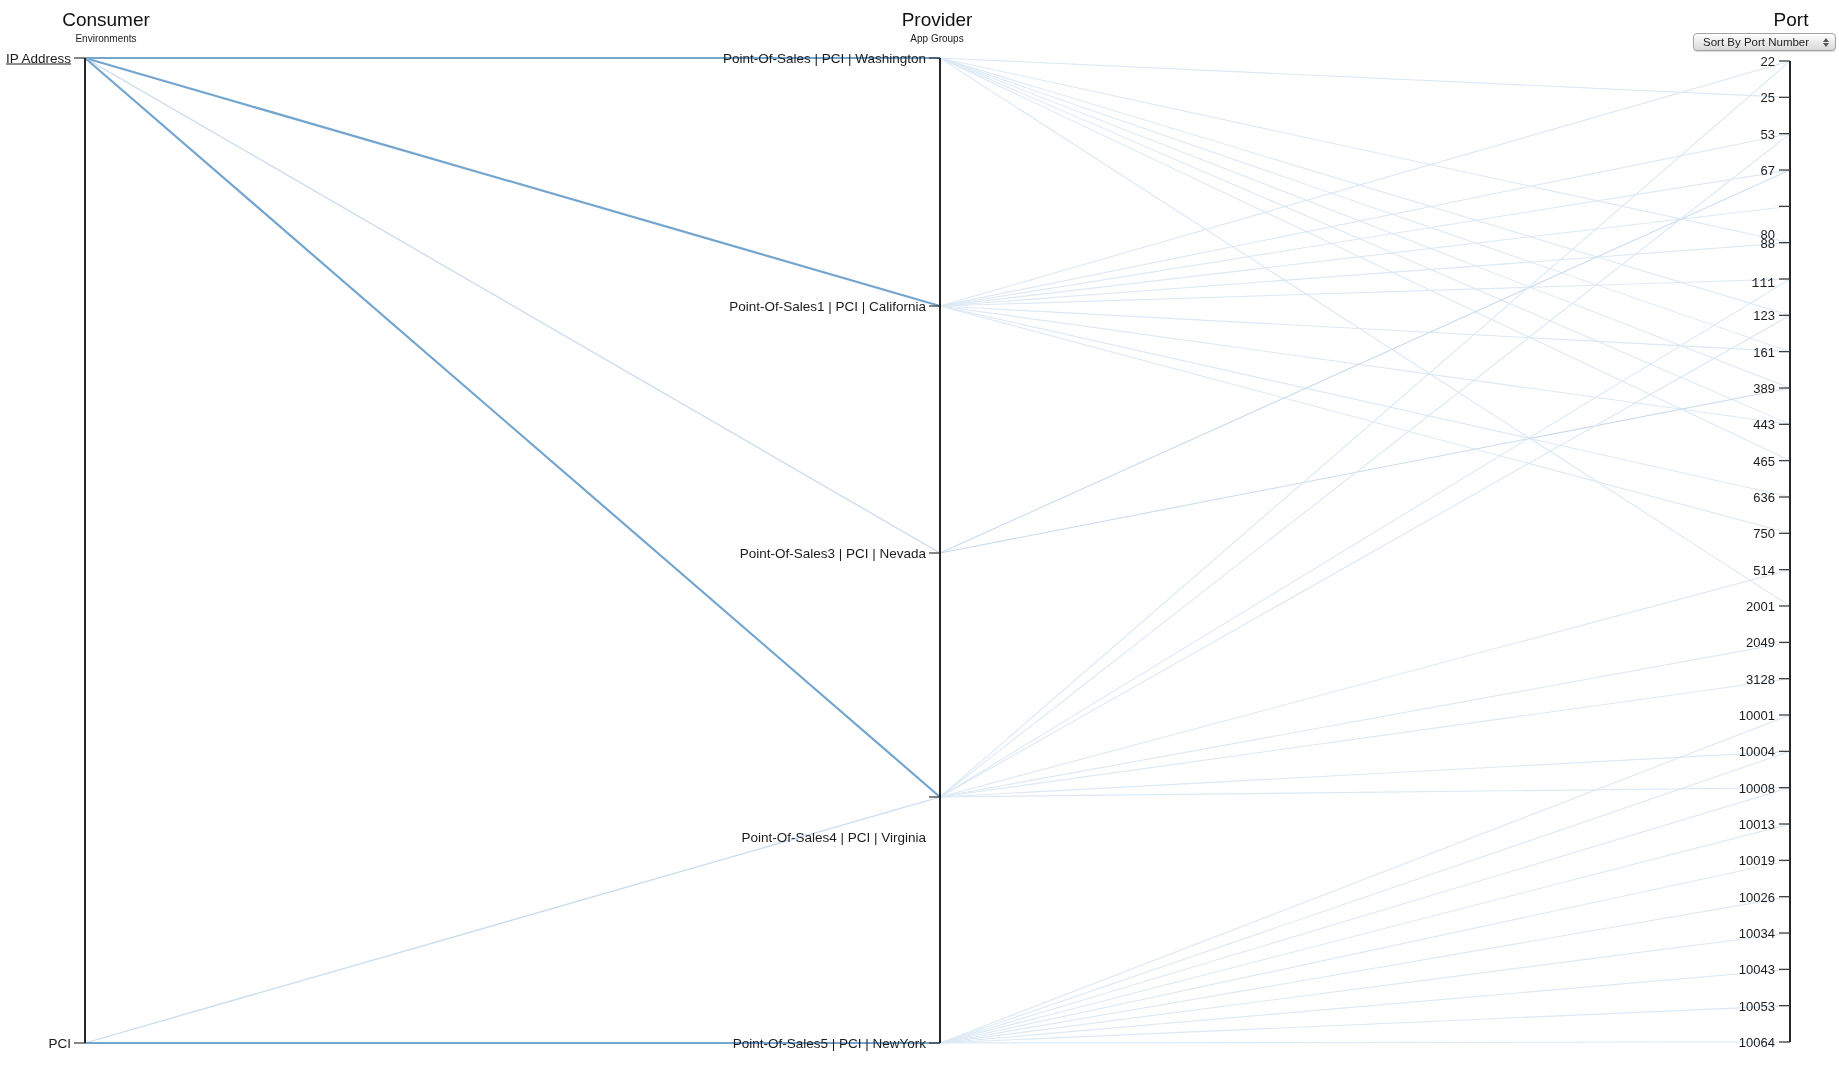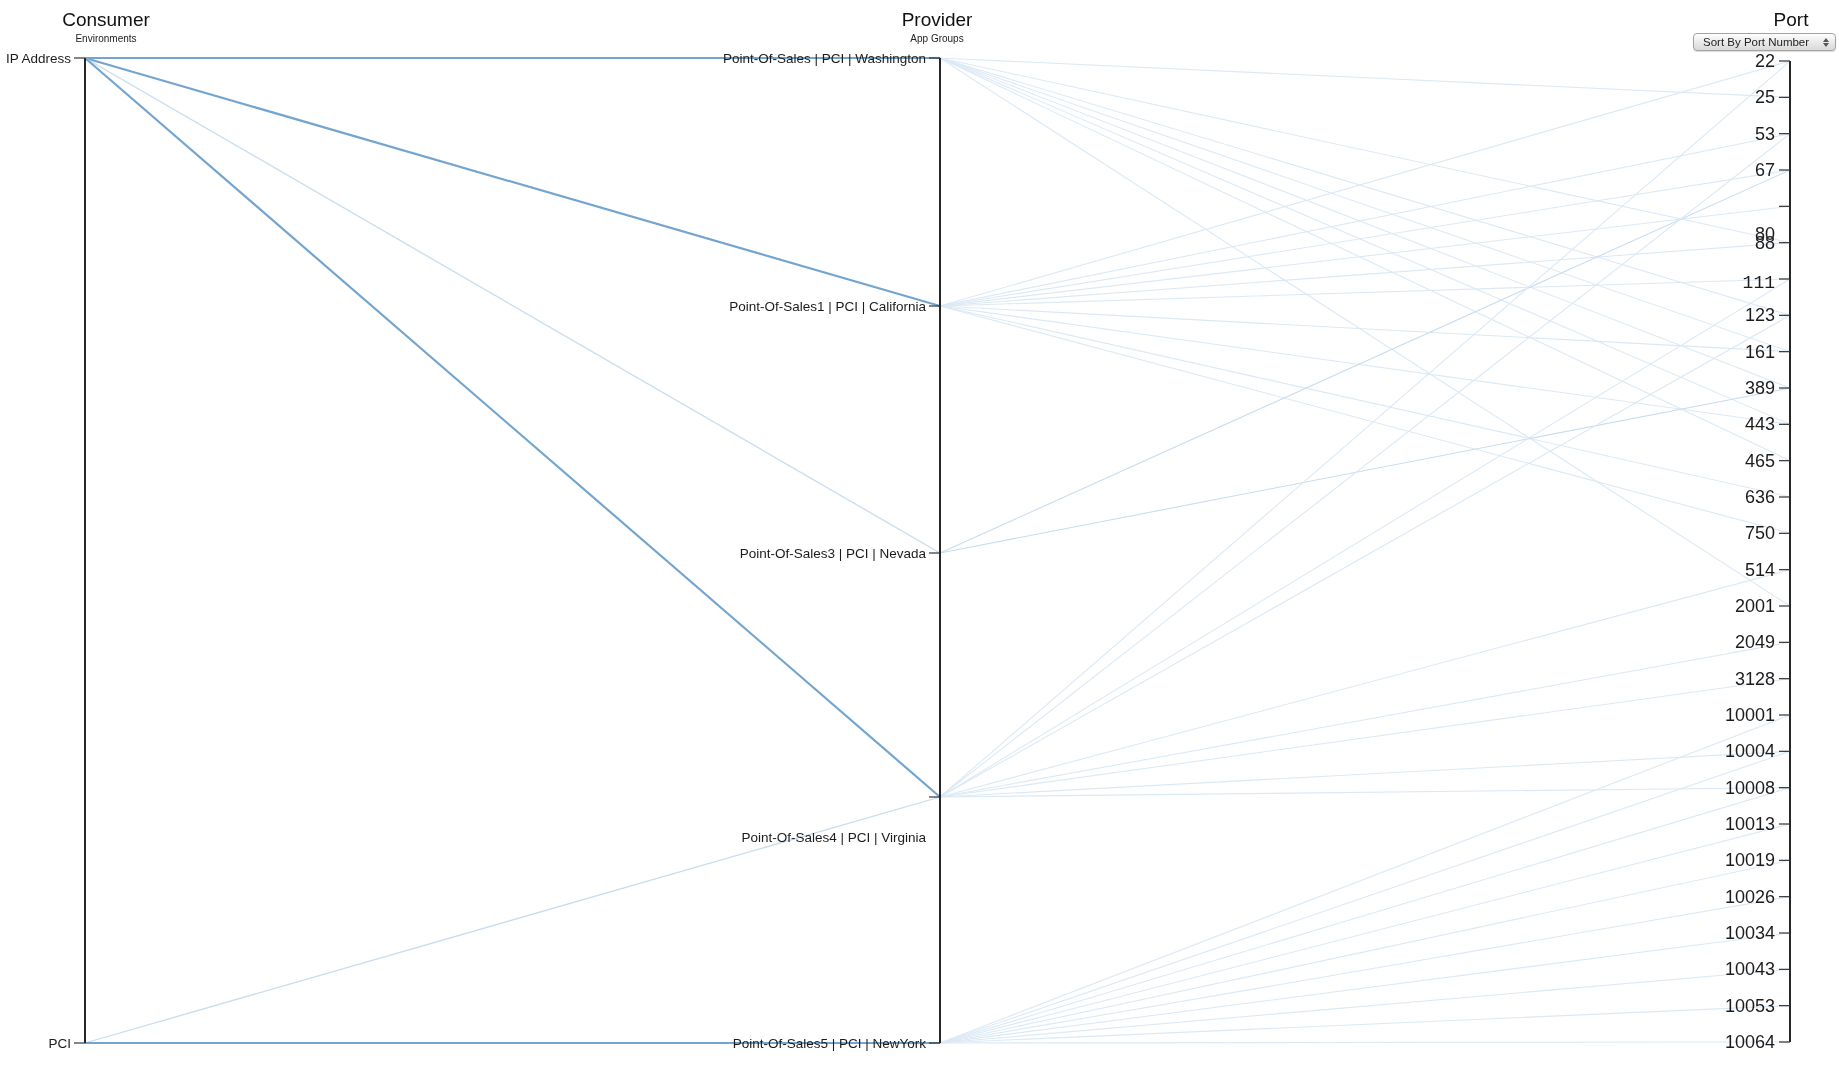--- a/index.html
+++ b/index.html
@@ -4,21 +4,21 @@
 <style>
   html,body{margin:0;padding:0;background:#ffffff;}
   body{font-family:"Liberation Sans","DejaVu Sans",sans-serif;color:#1a1a1a;}
   #stage{position:relative;width:1839px;height:1070px;overflow:hidden;background:#fff;}
   #viz{position:absolute;left:0;top:0;}
   .col-header{position:absolute;top:9px;text-align:center;transform:translateX(-50%);white-space:nowrap;}
   .col-title{font-size:19px;line-height:21px;color:#111;}
   .col-sub{font-size:10px;line-height:17px;color:#222;}
   .axis-label{position:absolute;transform:translate(-100%,-50%);white-space:nowrap;
               font-size:13.5px;color:#1c1c1c;}
-  .port-label{font-size:18px;}
+  .port-label{font-size:13px;}
   
   .sort-select{position:absolute;left:1693px;top:33px;width:143px;height:18px;
        border:1px solid #a3a3a3;border-radius:4px;
        background:linear-gradient(#ffffff,#ececec 45%,#d9d9d9);
        box-shadow:0 1px 1px rgba(0,0,0,.15);
        display:flex;align-items:center;justify-content:space-between;
        padding:0 6px 0 9px;box-sizing:border-box;cursor:default;}
   .sort-select .lbl{font-size:11.5px;color:#222;}
   .stepper{display:flex;flex-direction:column;line-height:0;gap:1px;}
   .stepper i{display:block;width:0;height:0;border-left:3.5px solid transparent;border-right:3.5px solid transparent;}
@@ -133,21 +133,21 @@
 
   <div class="sort-select">
     <span class="lbl">Sort By Port Number</span>
     <span class="stepper">
         <i class="up"></i>
         <i class="dn"></i>
       </span>
   </div>
 
   <div id="labels">
-      <div class="axis-label " style="left: 71px; top: 58px;">IP Address</div>
+      <div class="axis-label " style="left: 71px; top: 58px; text-decoration: underline;">IP Address</div>
       <div class="axis-label " style="left: 71px; top: 1043px;">PCI</div>
       <div class="axis-label " style="left: 926px; top: 58px;">Point-Of-Sales | PCI | Washington</div>
       <div class="axis-label " style="left: 926px; top: 306px;">Point-Of-Sales1 | PCI | California</div>
       <div class="axis-label " style="left: 926px; top: 553px;">Point-Of-Sales3 | PCI | Nevada</div>
       <div class="axis-label " style="left: 926px; top: 797px; margin-top: 40px;">Point-Of-Sales4 | PCI | Virginia</div>
       <div class="axis-label " style="left: 926px; top: 1043px;">Point-Of-Sales5 | PCI | NewYork</div>
       <div class="axis-label port-label" style="left: 1775px; top: 61px;">22</div>
       <div class="axis-label port-label" style="left: 1775px; top: 97.3333px;">25</div>
       <div class="axis-label port-label" style="left: 1775px; top: 133.667px;">53</div>
       <div class="axis-label port-label" style="left: 1775px; top: 170px;">67</div>

